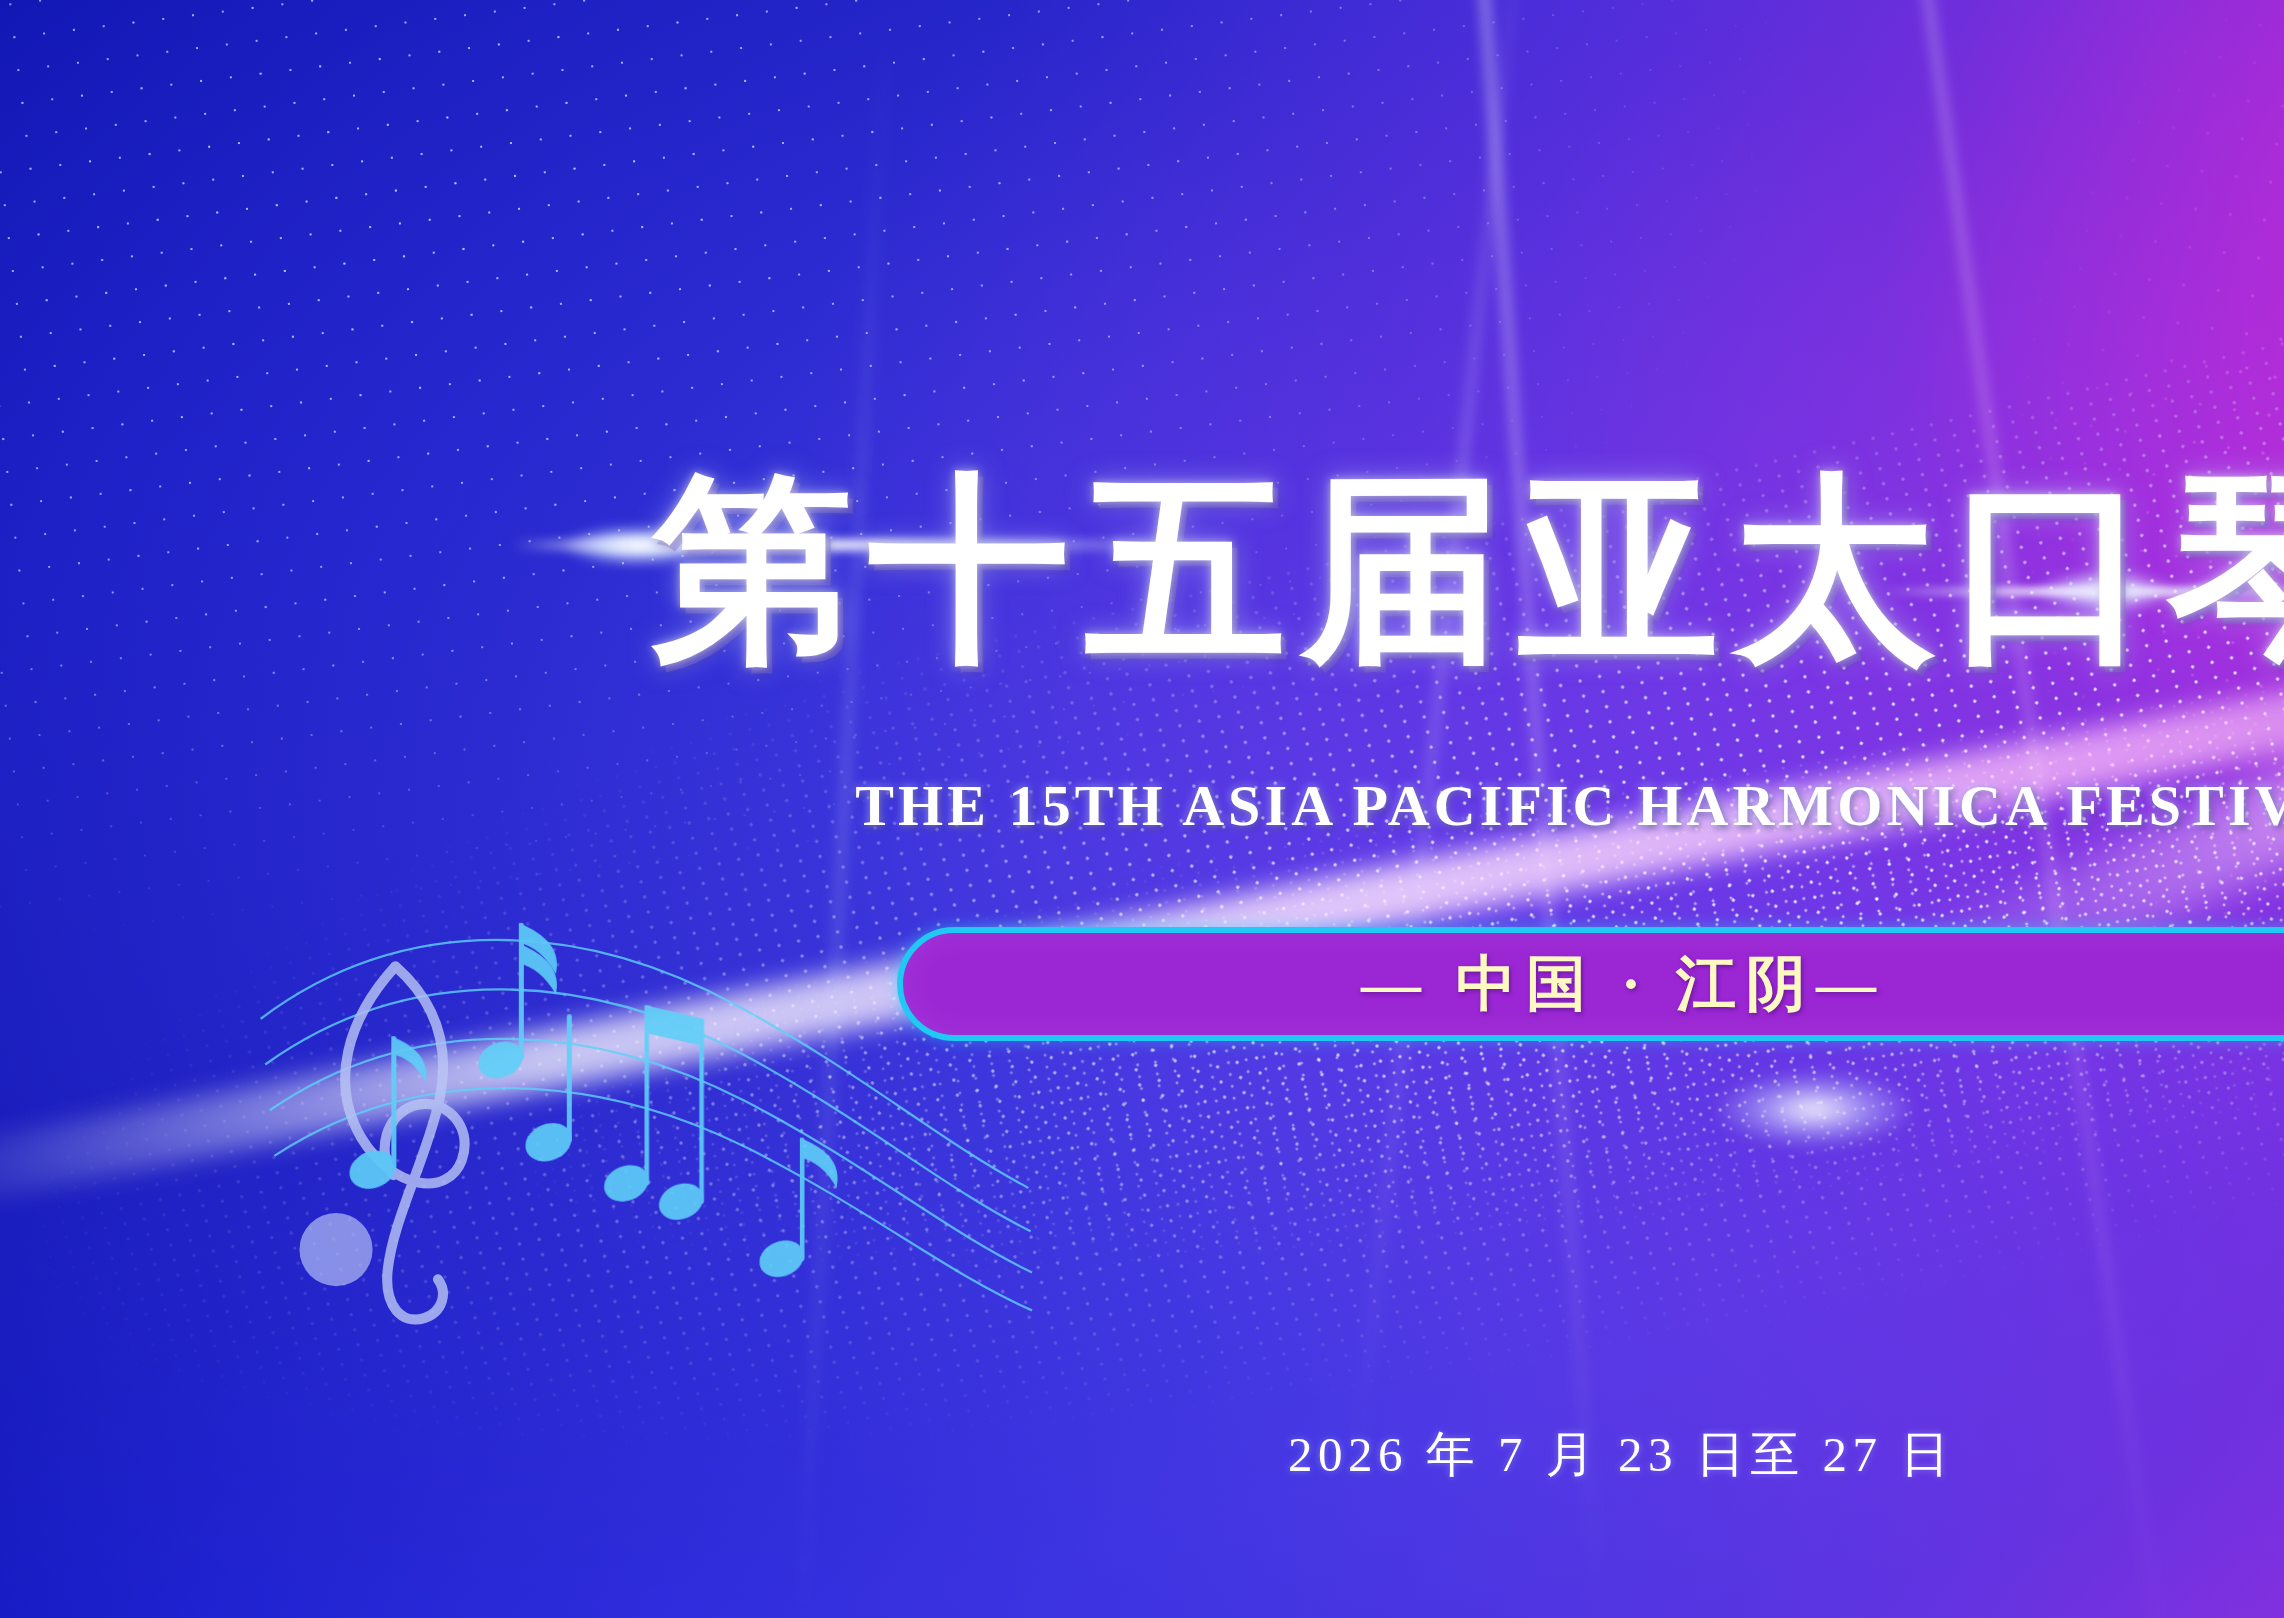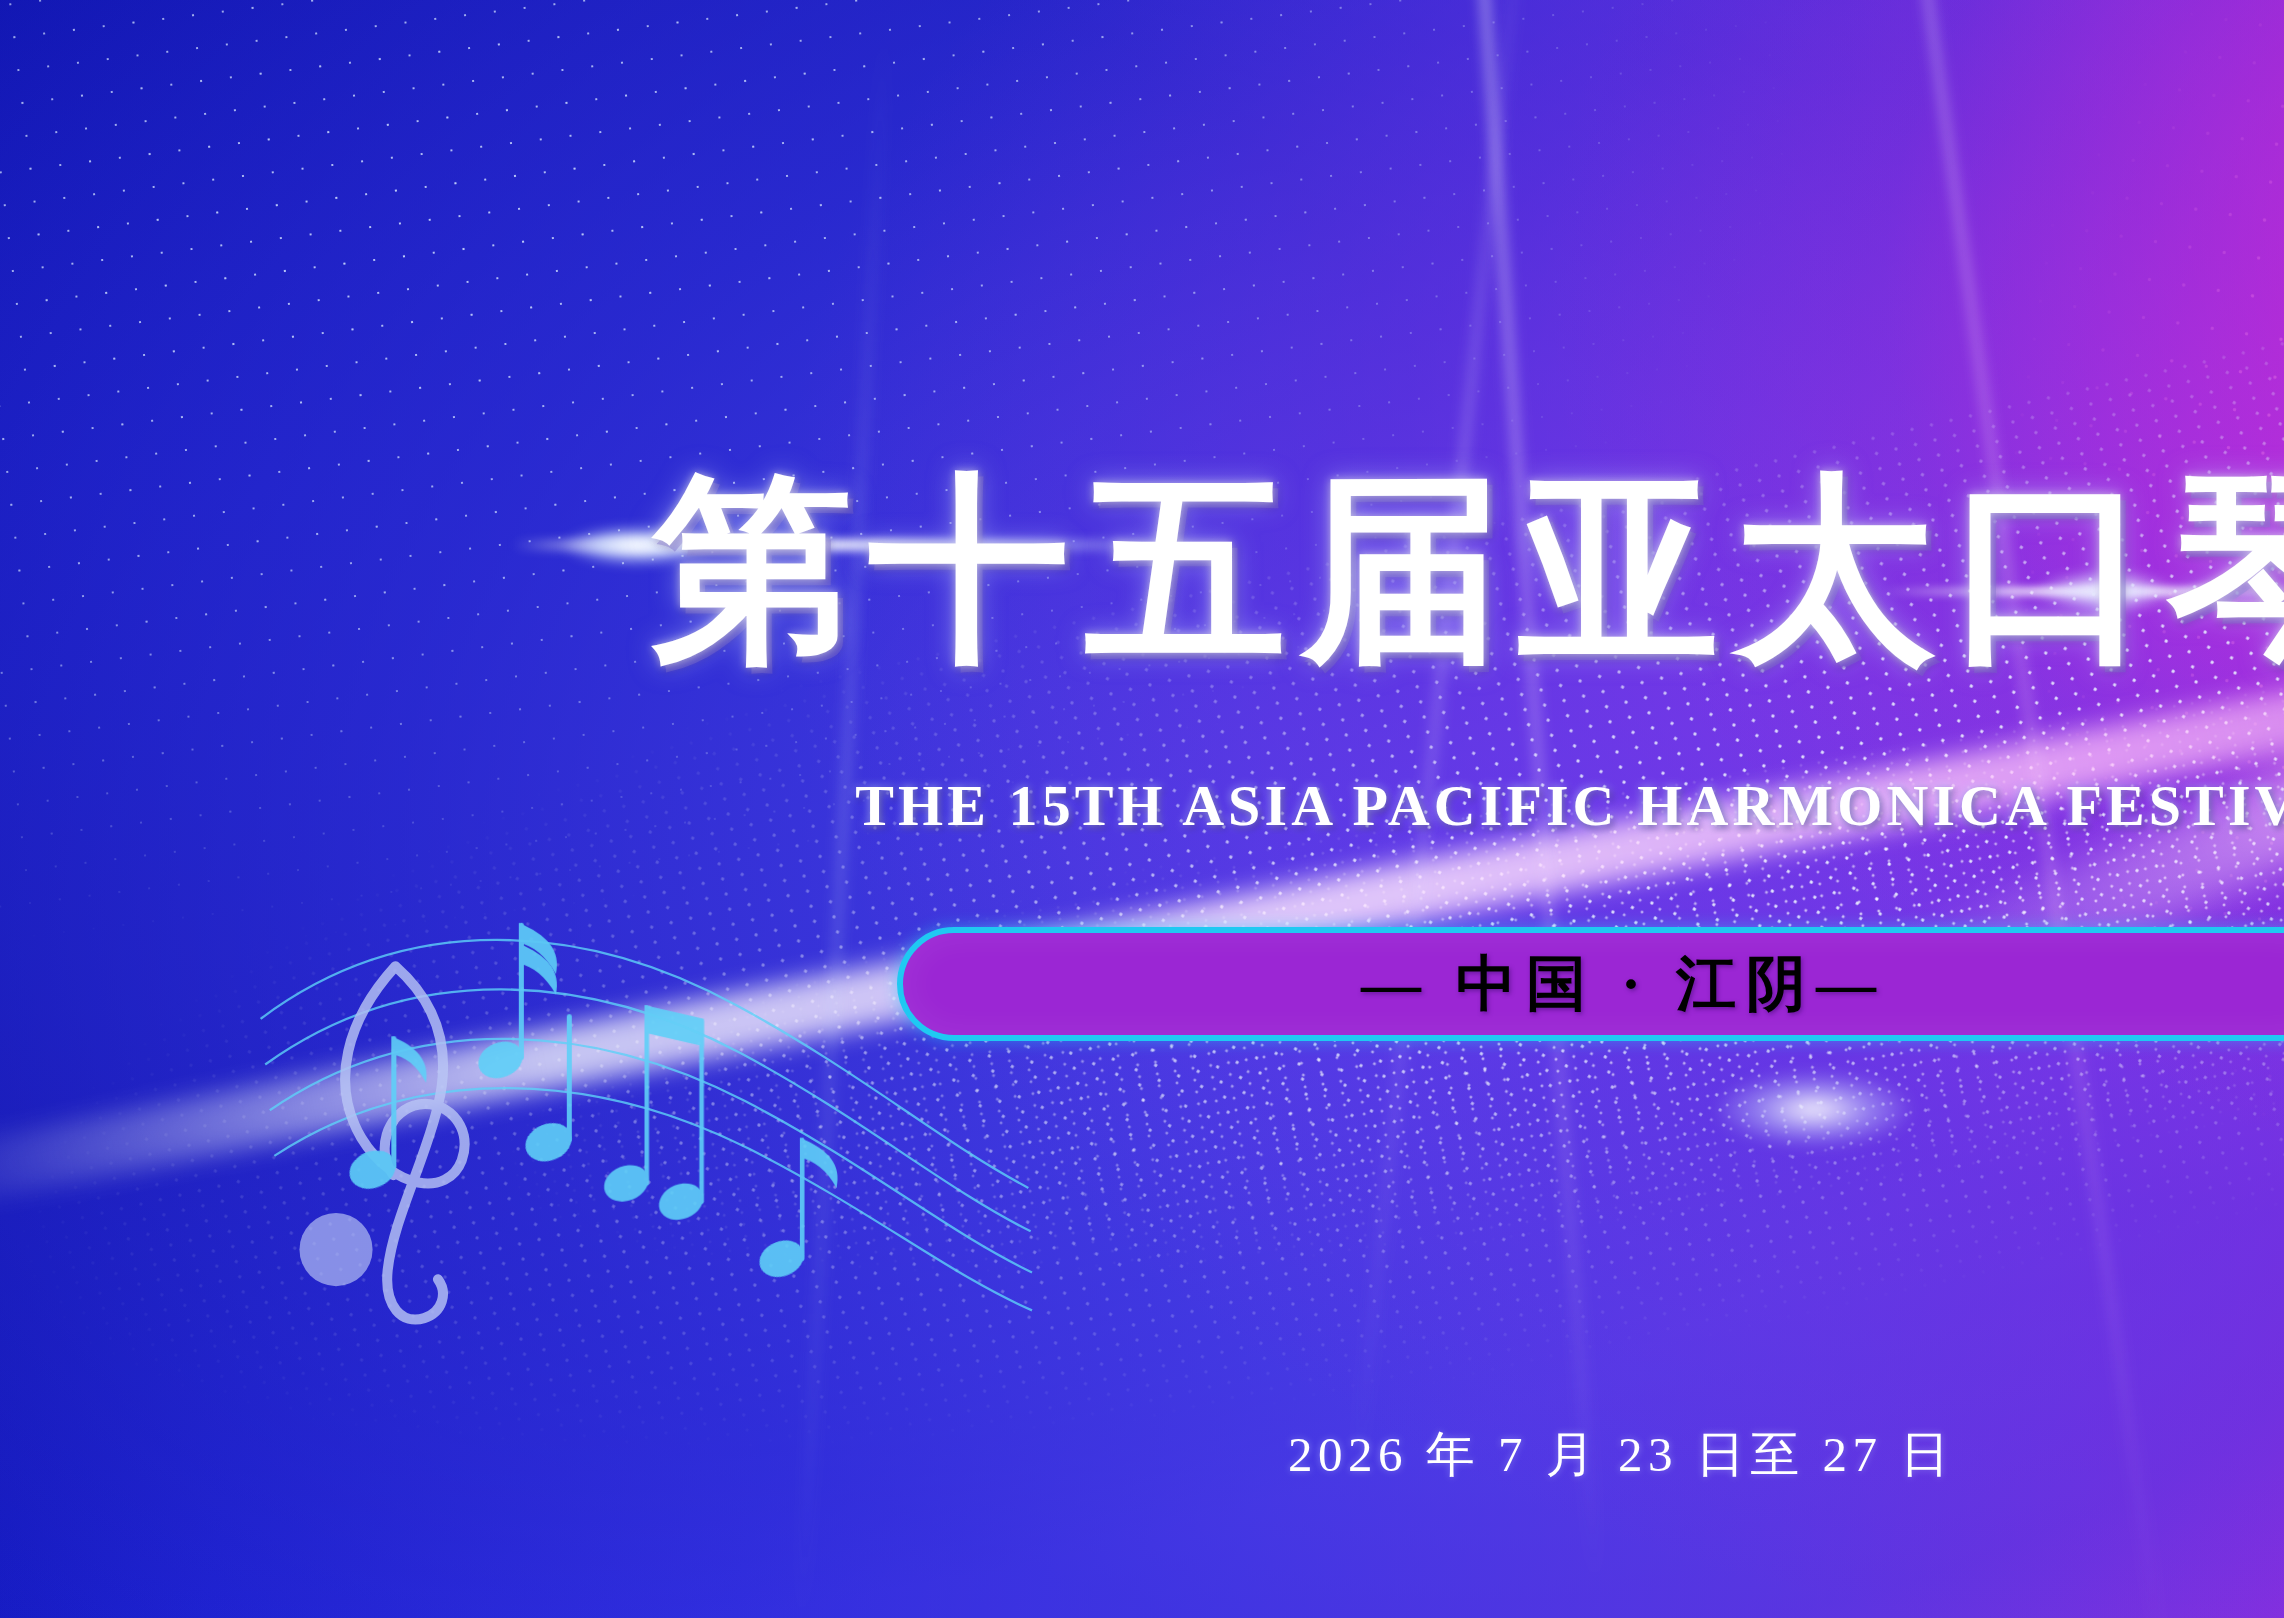--- a/index.html
+++ b/index.html
@@ -186,21 +186,21 @@
     display:flex;
     align-items:center;
     justify-content:center;
   }
   .badge-text{
     font-family:"Liberation Serif", serif;
     font-weight:bold;
     font-size:60px;
     letter-spacing:10px;
     text-indent:10px;
-    color:#000000;
+    color:#fef9c3;
     white-space:nowrap;
     text-shadow: 1.4px 1.8px 4.6px rgba(60,10,110,0.5);
   }
 
   .date-line{
     position:absolute;
     left:0; right:0;
     top:1430px;
     text-align:center;
     font-family:"Liberation Serif", serif;

